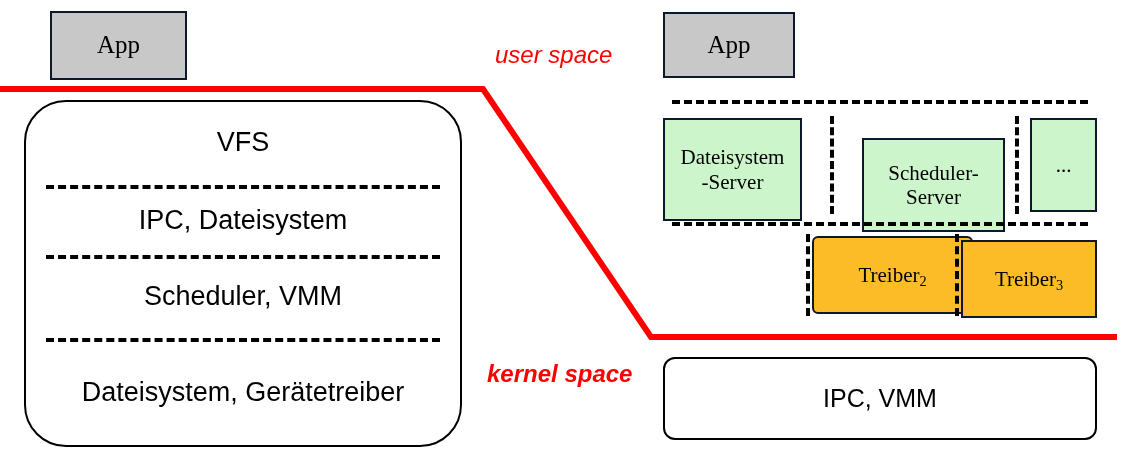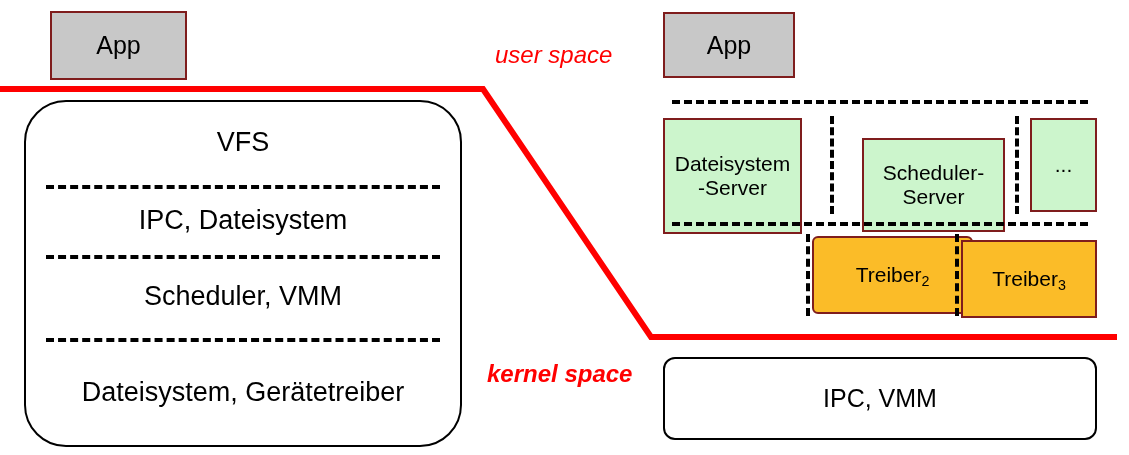--- a/index.html
+++ b/index.html
@@ -18,22 +18,23 @@
     background: #ffffff;
     overflow: hidden;
   }
   .box {
     position: absolute;
     box-sizing: border-box;
     display: flex;
     align-items: center;
     justify-content: center;
     text-align: center;
-    border: 2px solid #7f1d1d;
+    border: 2px solid #0f172a;
     line-height: 1.15;
+    font-family: Liberation Serif, serif;
   }
   
   .app-box {
     background: #c8c8c8;
     font-size: 25px;
   }
   #app-left  { left: 50px;  top: 11px; width: 137px; height: 69px; }
   #app-right { left: 663px; top: 12px; width: 132px; height: 66px; }
 
   
@@ -80,21 +81,21 @@
 
   
   .server-box {
     background: #ccf5cc;
     font-size: 21px;
   }
   .driver-box {
     background: #fbbc28;
     font-size: 21px;
   }
-  #srv-0 { left: 663px;  top: 118px; width: 139px; height: 116px; }
+  #srv-0 { left: 663px;  top: 118px; width: 139px; height: 103px; }
   #srv-1 { left: 862px;  top: 118px; width: 143px; height: 94px; margin-top: 20px; }
   #srv-2 { left: 1030px; top: 118px; width: 67px;  height: 94px; }
 
   #drv-0 { left: 663px;  top: 236px; width: 137px; height: 78px; }
   #drv-1 { left: 812px;  top: 236px; width: 161px; height: 78px; border-radius: 6px; }
   #drv-2 { left: 961px;  top: 240px; width: 136px; height: 78px; }
 
   
   .hdash {
     position: absolute;

